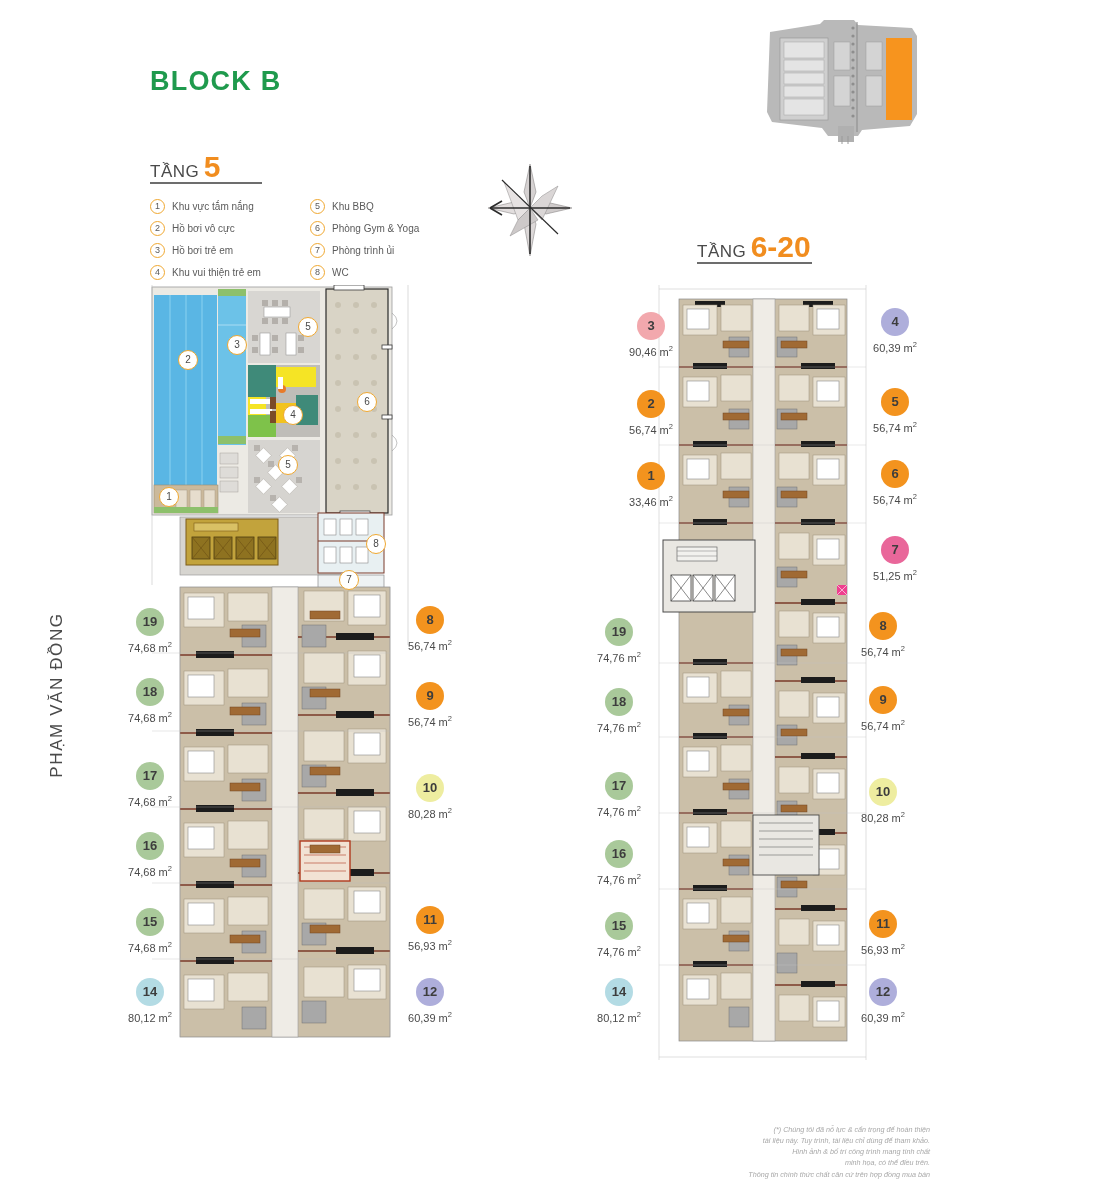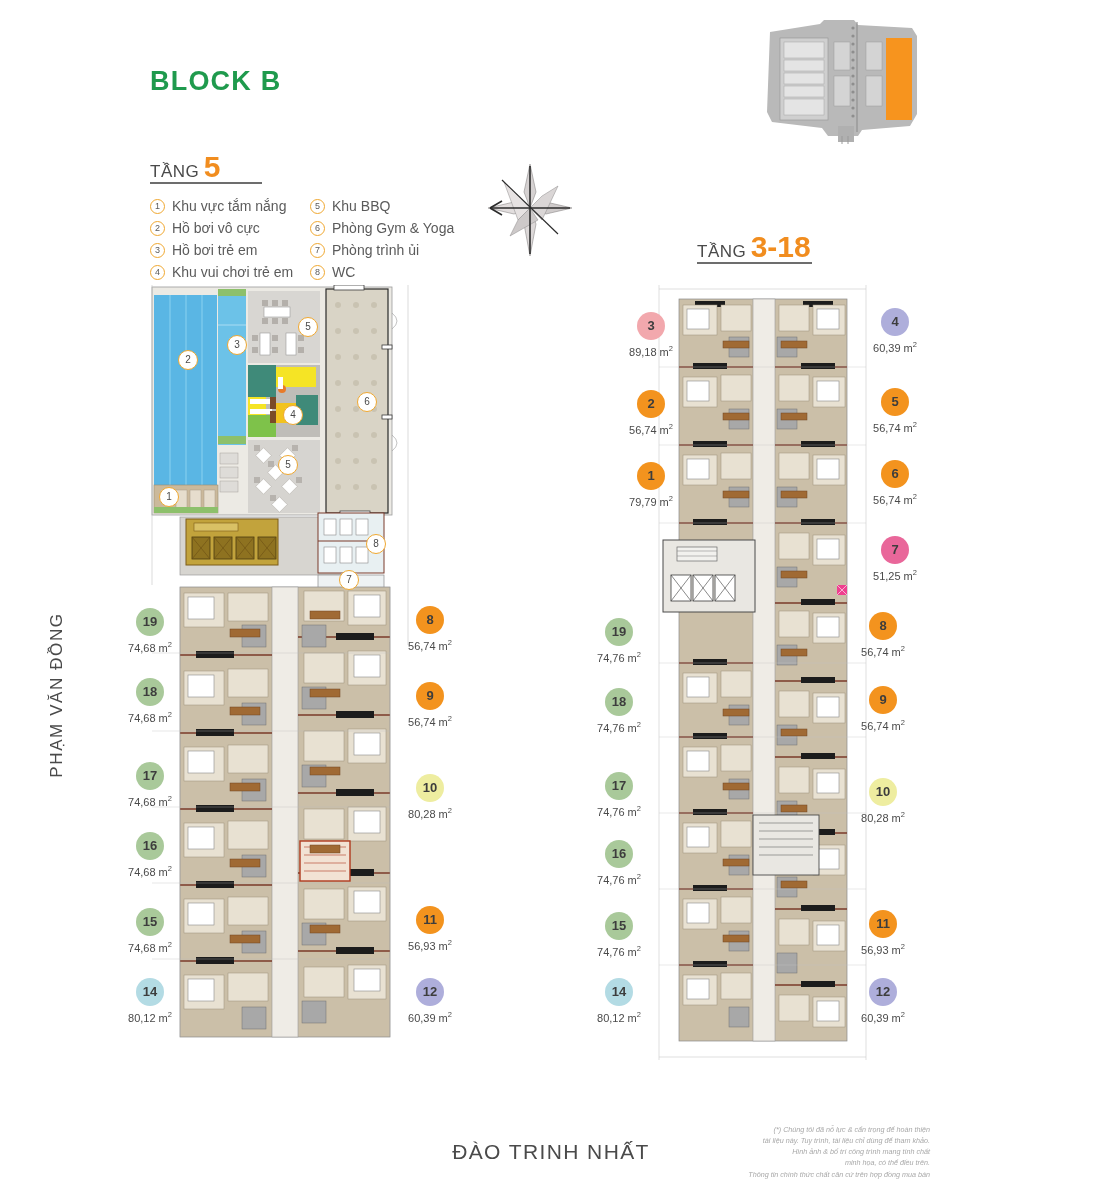--- a/index.html
+++ b/index.html
@@ -34,21 +34,21 @@
   .legend-col { position: absolute; top: 0; }
   .legend-col.c1 { left: 0; }
   .legend-col.c2 { left: 160px; }
   .legend-item { display: flex; align-items: center; height: 20px; margin-bottom: 2px; }
   .legend-badge {
     width: 15px; height: 15px; border-radius: 50%;
     border: 1.2px solid #f0a830; background: #fff;
     color: #5a5a5a; font-size: 9px; line-height: 13px; text-align: center;
     flex: 0 0 auto; margin-right: 7px;
   }
-  .legend-text { font-size: 14px; color: #5b5b5b; white-space: nowrap; }
+  .legend-text { font-size: 10px; color: #5b5b5b; white-space: nowrap; }
 
   
   .marker { position: absolute; width: 90px; text-align: center; }
   .marker .dot {
     width: 28px; height: 28px; border-radius: 50%;
     margin: 0 auto; color: #3d3d3d;
     font-size: 13px; font-weight: bold; line-height: 28px;
   }
   .marker .area { font-size: 11px; color: #4a4a4a; margin-top: 4px; white-space: nowrap; }
   .marker .area sup { font-size: 7.5px; }
@@ -133,41 +133,41 @@
   <div class="block-title">BLOCK B</div>
 
   <div class="floor-label" id="floor5-label">
     <span class="ten">TẦNG</span>
     <span class="num">5</span>
   </div>
   <div class="floor-rule" id="floor5-rule"></div>
 
   <div class="floor-label" id="floor618-label">
     <span class="ten">TẦNG</span>
-    <span class="num">3-18</span>
+    <span class="num">6-20</span>
   </div>
   <div class="floor-rule" id="floor618-rule"></div>
 
   <div class="legend">
     <div class="legend-col c1">
       <div class="legend-item">
         <span class="legend-badge">1</span>
         <span class="legend-text">Khu vực tắm nắng</span>
       </div>
       <div class="legend-item">
         <span class="legend-badge">2</span>
         <span class="legend-text">Hồ bơi vô cực</span>
       </div>
       <div class="legend-item">
         <span class="legend-badge">3</span>
         <span class="legend-text">Hồ bơi trẻ em</span>
       </div>
       <div class="legend-item">
         <span class="legend-badge">4</span>
-        <span class="legend-text">Khu vui chơi trẻ em</span>
+        <span class="legend-text">Khu vui thiện trẻ em</span>
       </div>
     </div>
     <div class="legend-col c2">
       <div class="legend-item">
         <span class="legend-badge">5</span>
         <span class="legend-text">Khu BBQ</span>
       </div>
       <div class="legend-item">
         <span class="legend-badge">6</span>
         <span class="legend-text">Phòng Gym &amp; Yoga</span>
@@ -769,29 +769,29 @@
     <div class="dot" style="background: rgb(243, 147, 30);">11</div>
     <div class="area"><span>56,93 m</span><sup>2</sup></div>
   </div>
   <div class="marker" style="left:385px; top:978px;">
     <div class="dot" style="background: rgb(174, 174, 219);">12</div>
     <div class="area"><span>60,39 m</span><sup>2</sup></div>
   </div>
 
   <div class="marker" style="left:606px; top:312px;">
     <div class="dot" style="background: rgb(242, 168, 173);">3</div>
-    <div class="area"><span>89,18 m</span><sup>2</sup></div>
+    <div class="area"><span>90,46 m</span><sup>2</sup></div>
   </div>
   <div class="marker" style="left:606px; top:390px;">
     <div class="dot" style="background: rgb(243, 147, 30);">2</div>
     <div class="area"><span>56,74 m</span><sup>2</sup></div>
   </div>
   <div class="marker" style="left:606px; top:462px;">
     <div class="dot" style="background: rgb(243, 147, 30);">1</div>
-    <div class="area"><span>79,79 m</span><sup>2</sup></div>
+    <div class="area"><span>33,46 m</span><sup>2</sup></div>
   </div>
 
   <div class="marker" style="left:850px; top:308px;">
     <div class="dot" style="background: rgb(174, 174, 219);">4</div>
     <div class="area"><span>60,39 m</span><sup>2</sup></div>
   </div>
   <div class="marker" style="left:850px; top:388px;">
     <div class="dot" style="background: rgb(243, 147, 30);">5</div>
     <div class="area"><span>56,74 m</span><sup>2</sup></div>
   </div>
@@ -844,21 +844,20 @@
   <div class="marker" style="left:838px; top:910px;">
     <div class="dot" style="background: rgb(243, 147, 30);">11</div>
     <div class="area"><span>56,93 m</span><sup>2</sup></div>
   </div>
   <div class="marker" style="left:838px; top:978px;">
     <div class="dot" style="background: rgb(174, 174, 219);">12</div>
     <div class="area"><span>60,39 m</span><sup>2</sup></div>
   </div>
 
   <div id="street-left">PHẠM VĂN ĐỒNG</div>
-  <div id="street-bottom">ĐÀO TRINH NHẤT</div>
 
   <div class="disclaimer">
     <div>(*) Chúng tôi đã nỗ lực &amp; cẩn trọng để hoàn thiện</div>
     <div>tài liệu này. Tuy trình, tài liệu chỉ dùng để tham khảo.</div>
     <div>Hình ảnh &amp; bố trí công trình mang tính chất</div>
     <div>minh họa, có thể điều trên.</div>
     <div>Thông tin chính thức chất căn cứ trên hợp đồng mua bán</div>
   </div>
 
 </div>

